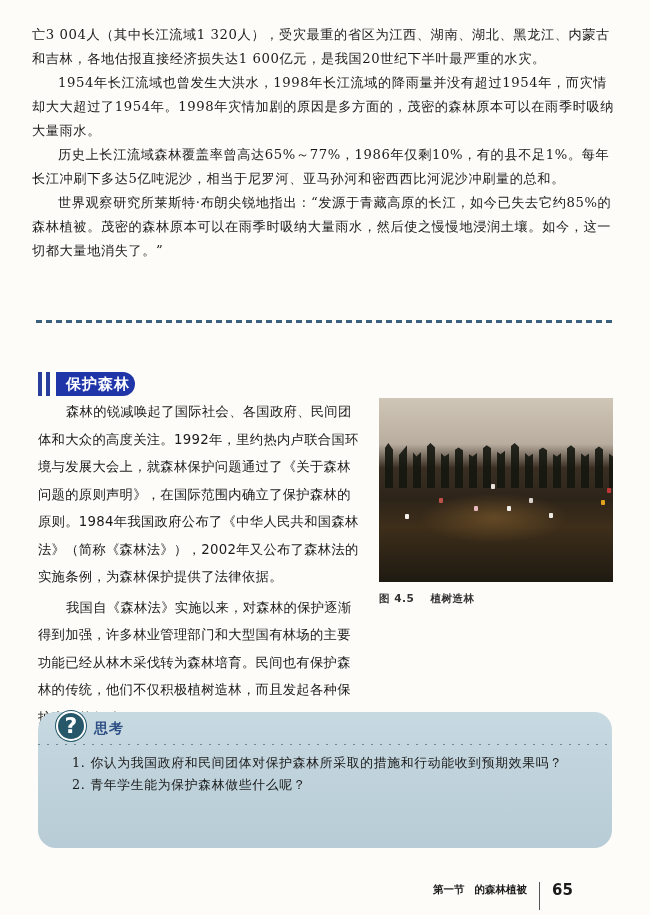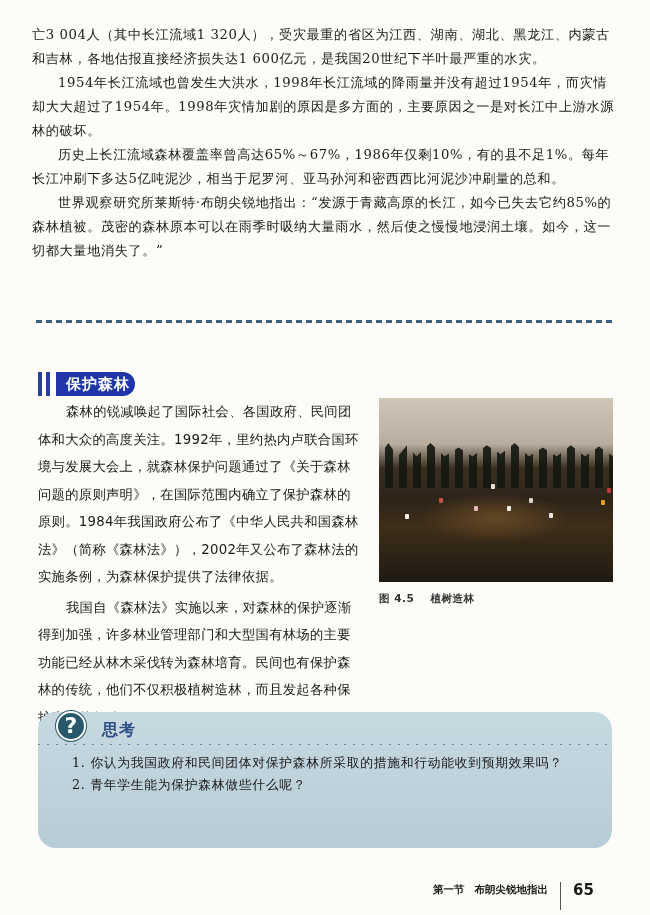--- a/index.html
+++ b/index.html
@@ -24,40 +24,40 @@
     background: repeating-linear-gradient(90deg, transparent 0, transparent 6px, rgba(20,22,15,0.9) 6px, rgba(20,22,15,0.9) 14px); 
     clip-path: polygon(0 30%, 4% 0, 8% 30%, 12% 5%, 16% 30%, 22% 0, 28% 30%, 34% 10%, 40% 30%, 46% 5%, 52% 25%, 58% 0, 64% 30%, 70% 10%, 76% 30%, 82% 5%, 88% 30%, 94% 8%, 100% 30%, 100% 100%, 0 100%); }
   .figure .ground { position: absolute; left: 40px; top: 95px; width: 150px; height: 50px; background: radial-gradient(ellipse at center, rgba(110,80,40,0.8), transparent 70%); }
   .figure .dot { position: absolute; width: 4px; height: 5px; border-radius: 1px; }
   .caption { position: absolute; left: 379px; top: 592px; width: 234px; font-family: "DejaVu Sans", sans-serif; font-size: 10.5px; font-weight: bold; color: #333; letter-spacing: 0.5px; }
   .caption .num { margin-right: 12px; }
   .think { position: absolute; left: 38px; top: 712px; width: 574px; height: 136px; background: #bcd2dc; border-radius: 18px;
     background-image: linear-gradient(180deg, #c7d9e1, #b7ccd6); }
   .think-icon { position: absolute; left: 18px; top: -1px; width: 30px; height: 30px; border-radius: 50%; background: #27586a; border: 2px solid #fff;
     box-shadow: 0 0 0 1px #27586a; color: #fff; font-family: "DejaVu Sans", sans-serif; font-weight: bold; font-size: 22px; line-height: 26px; text-align: center; }
-  .think-title { position: absolute; left: 64px; top: 8px; font-family: "DejaVu Sans", sans-serif; font-weight: bold; font-size: 16px; color: #2d4f86; letter-spacing: 1px; }
+  .think-title { position: absolute; left: 56px; top: 8px; font-family: "DejaVu Sans", sans-serif; font-weight: bold; font-size: 14px; color: #2d4f86; letter-spacing: 1px; }
   .think-sep { position: absolute; left: 0; top: 32px; width: 574px; height: 1px;
     background-image: repeating-linear-gradient(to right, #6d8a97 0, #6d8a97 2px, transparent 2px, transparent 9px); }
   .think-body { position: absolute; left: 8px; top: 40px; width: 555px; font-size: 12.8px; line-height: 22px; letter-spacing: 0.7px; }
   .think-body p.ind { text-indent: 26px; }
   .footer { position: absolute; left: 433px; top: 876px; display: flex; align-items: center; font-family: "DejaVu Sans", sans-serif; }
   .footer .sec { font-size: 10.5px; font-weight: bold; margin-right: 10px; }
   .footer .name { font-size: 10.5px; font-weight: bold; }
   .footer .vbar { width: 1px; height: 28px; background: #555; margin: 0 12px 0 12px; position: relative; top: 6px; }
   .footer .pg { font-size: 15px; font-weight: bold; }
 </style>
 </head>
 <body>
 
 <div class="page">
 
   <div class="upper">
     <p>亡3 004人（其中长江流域1 320人），受灾最重的省区为江西、湖南、湖北、黑龙江、内蒙古和吉林，各地估报直接经济损失达1 600亿元，是我国20世纪下半叶最严重的水灾。</p>
-    <p class="ind">1954年长江流域也曾发生大洪水，1998年长江流域的降雨量并没有超过1954年，而灾情却大大超过了1954年。1998年灾情加剧的原因是多方面的，主要原因之一是对长江中上游水源林的破坏。</p>
-    <p class="ind">历史上长江流域森林覆盖率曾高达65%～67%，1986年仅剩10%，有的县不足1%。每年长江冲刷下多达5亿吨泥沙，相当于尼罗河、亚马孙河和密西西比河泥沙冲刷量的总和。</p>
+    <p class="ind">1954年长江流域也曾发生大洪水，1998年长江流域的降雨量并没有超过1954年，而灾情却大大超过了1954年。1998年灾情加剧的原因是多方面的，茂密的森林原本可以在雨季时吸纳大量雨水。</p>
+    <p class="ind">历史上长江流域森林覆盖率曾高达65%～77%，1986年仅剩10%，有的县不足1%。每年长江冲刷下多达5亿吨泥沙，相当于尼罗河、亚马孙河和密西西比河泥沙冲刷量的总和。</p>
     <p class="ind">世界观察研究所莱斯特·布朗尖锐地指出：“发源于青藏高原的长江，如今已失去它约85%的森林植被。茂密的森林原本可以在雨季时吸纳大量雨水，然后使之慢慢地浸润土壤。如今，这一切都大量地消失了。”</p>
   </div>
 
   <div class="dotline"></div>
 
   <div class="section-head">
     <span class="bar"></span>
     <span class="bar"></span>
     <span class="title">保护森林</span>
   </div>
@@ -90,17 +90,17 @@
     <div class="think-title">思考</div>
     <div class="think-sep"></div>
     <div class="think-body">
       <p class="ind">1. 你认为我国政府和民间团体对保护森林所采取的措施和行动能收到预期效果吗？</p>
       <p class="ind">2. 青年学生能为保护森林做些什么呢？</p>
     </div>
   </div>
 
   <div class="footer">
     <span class="sec">第一节</span>
-    <span class="name">布朗尖锐地指出</span>
+    <span class="name">的森林植被</span>
     <span class="vbar"></span>
     <span class="pg">65</span>
   </div>
 </div>
 
 </body></html>

